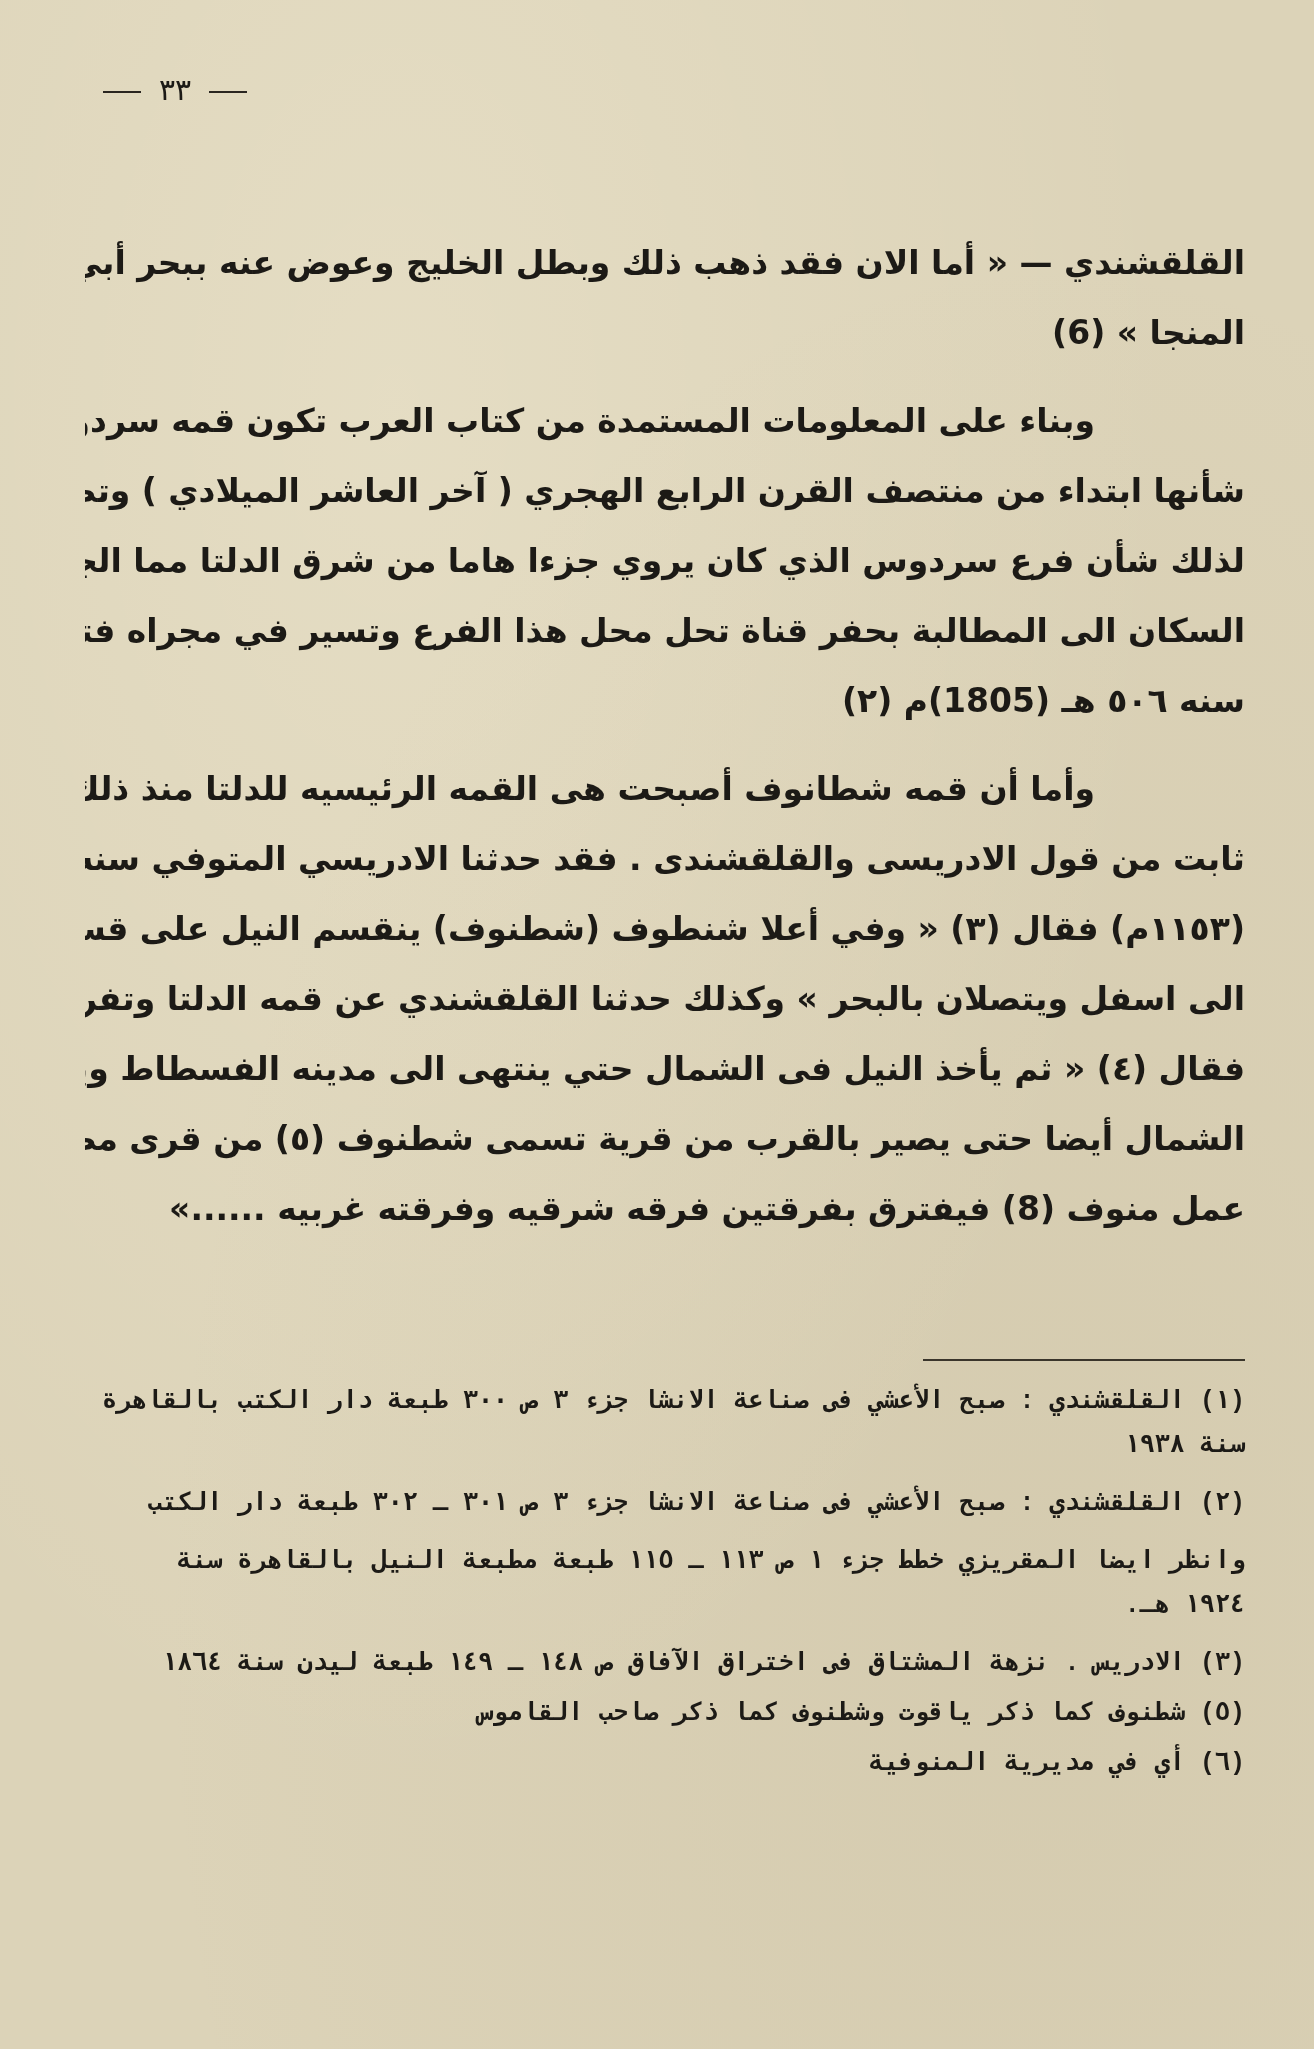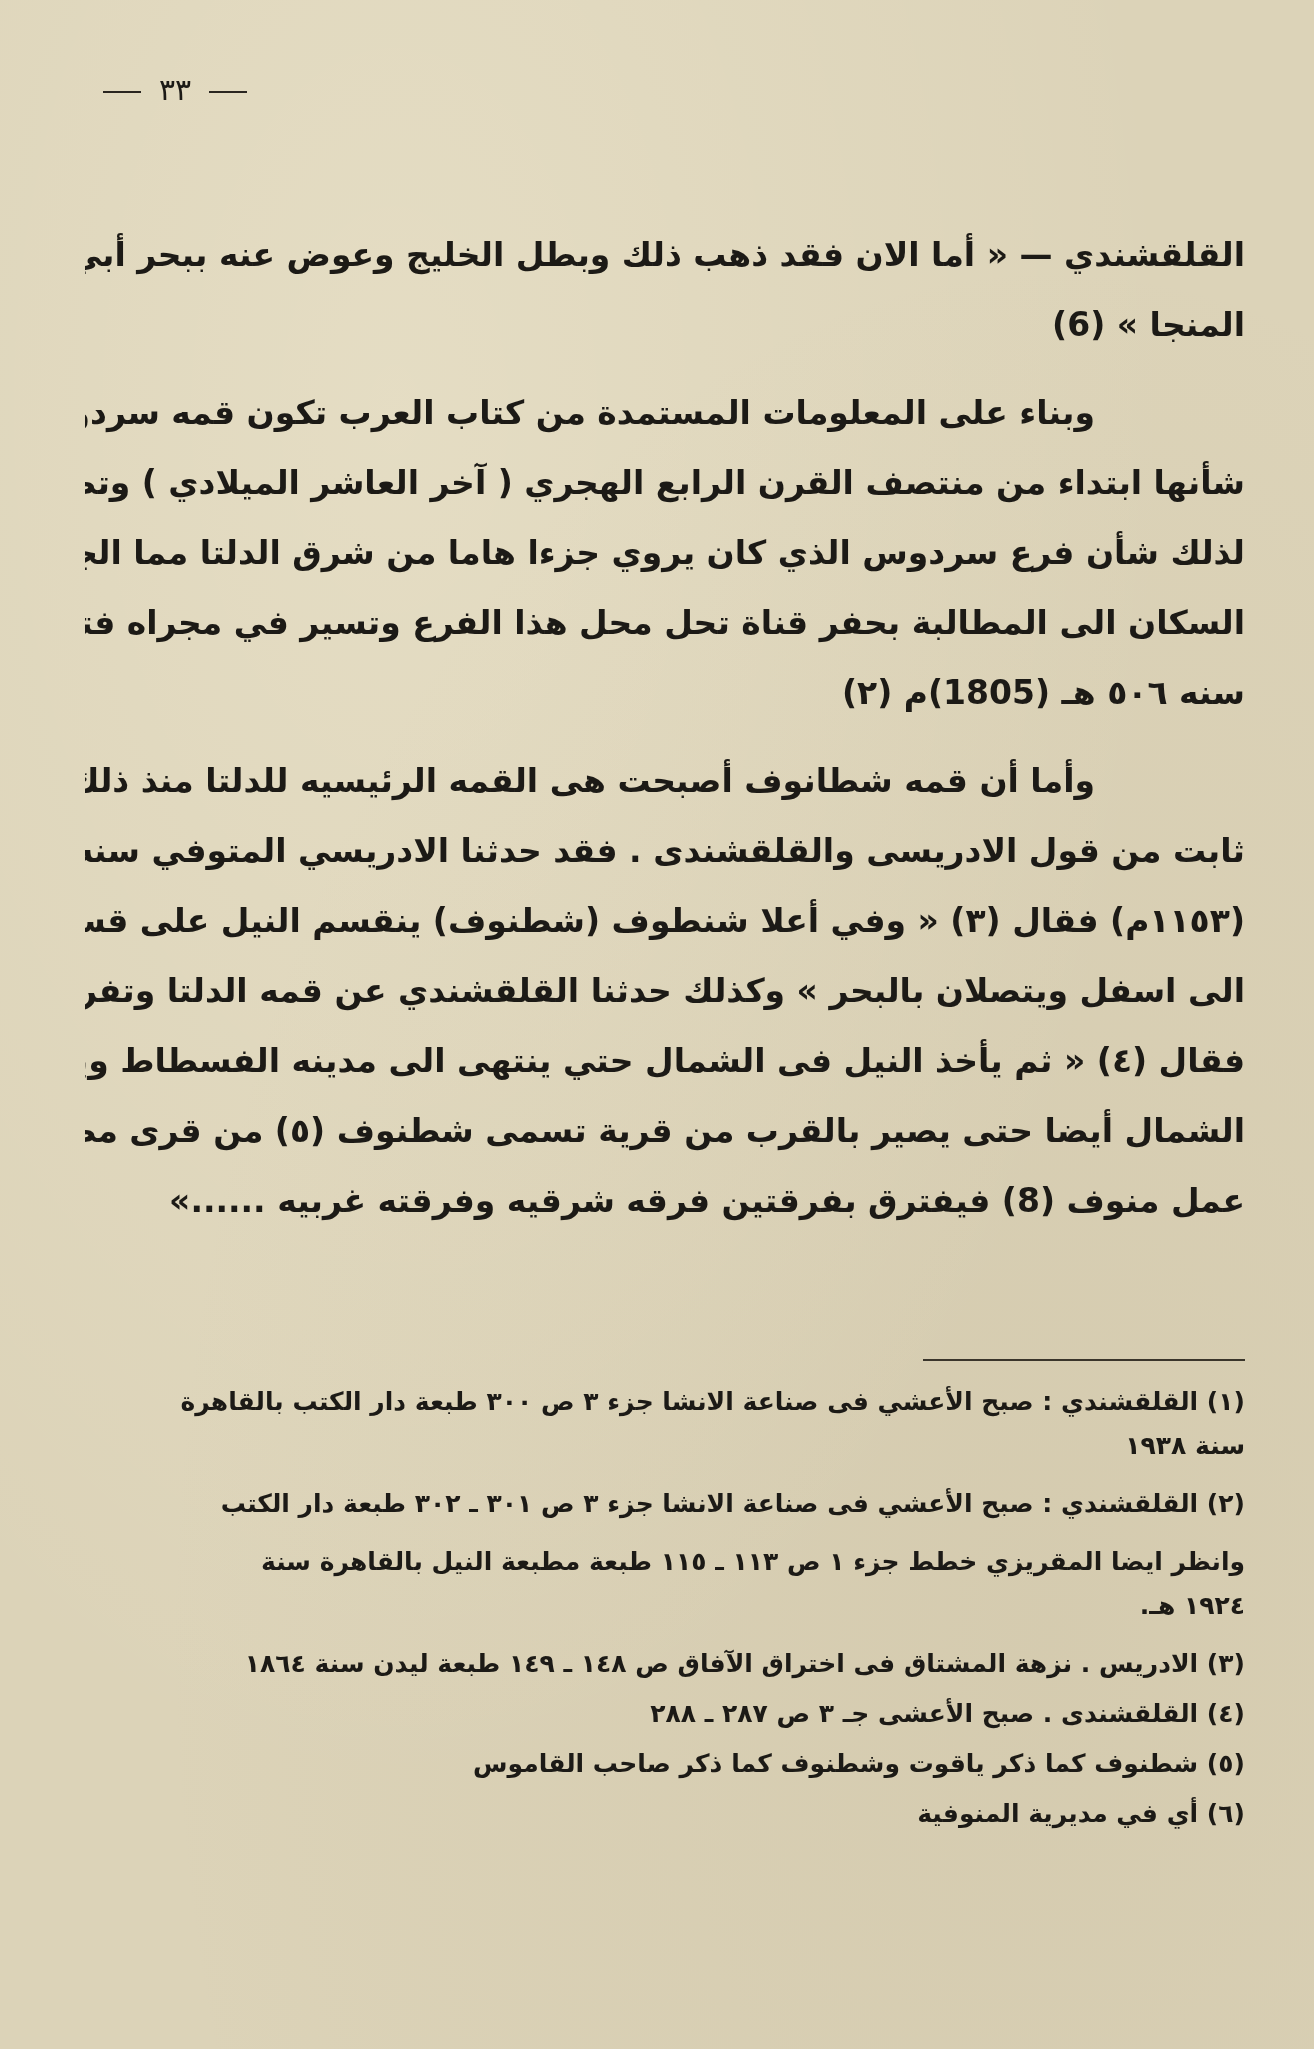--- a/index.html
+++ b/index.html
@@ -38,21 +38,21 @@
     .page-number .dash {
       display: inline-block;
       width: 38px;
       height: 2px;
       background: #2a2620;
       vertical-align: middle;
       margin: 0 18px;
     }
     .body-text {
       position: absolute;
-      top: 220px;
+      top: 228px;
       left: 0;
       width: 1160px;
     }
     .para {
       font-size: 33px;
       line-height: 70px;
       text-align: justify;
       text-align-last: right;
       margin: 0 0 18px 0;
       font-weight: bold;
@@ -87,20 +87,21 @@
       line-height: 44px;
       margin: 0 0 14px 0;
       font-weight: bold;
     }
     .footnote.tight {
       margin-bottom: 6px;
     }
     .fn-line {
       display: block;
       white-space: nowrap;
+      font-family: Liberation Mono, monospace;
     }
   </style>
 </head>
 <body>
 
 <div class="page">
 
   <div class="page-number">
     <span class="dash"></span><span>٣٣</span><span class="dash"></span>
   </div>
@@ -147,23 +148,20 @@
 
     <div class="footnote">
       <span class="fn-line">وانظر ايضا المقريزي خطط جزء ١ ص ١١٣ ـ ١١٥ طبعة مطبعة النيل بالقاهرة سنة</span>
       <span class="fn-line">١٩٢٤ هـ.</span>
     </div>
 
     <div class="footnote tight">
       <span class="fn-line">(٣) الادريس . نزهة المشتاق فى اختراق الآفاق ص ١٤٨ ـ ١٤٩ طبعة ليدن سنة ١٨٦٤</span>
     </div>
 
-    <div class="footnote tight">
-      <span class="fn-line">(٤) القلقشندى . صبح الأعشى جـ ٣ ص ٢٨٧ ـ ٢٨٨</span>
-    </div>
 
     <div class="footnote tight">
       <span class="fn-line">(٥) شطنوف كما ذكر ياقوت وشطنوف كما ذكر صاحب القاموس</span>
     </div>
 
     <div class="footnote tight">
       <span class="fn-line">(٦) أي في مديرية المنوفية</span>
     </div>
 
   </div>

